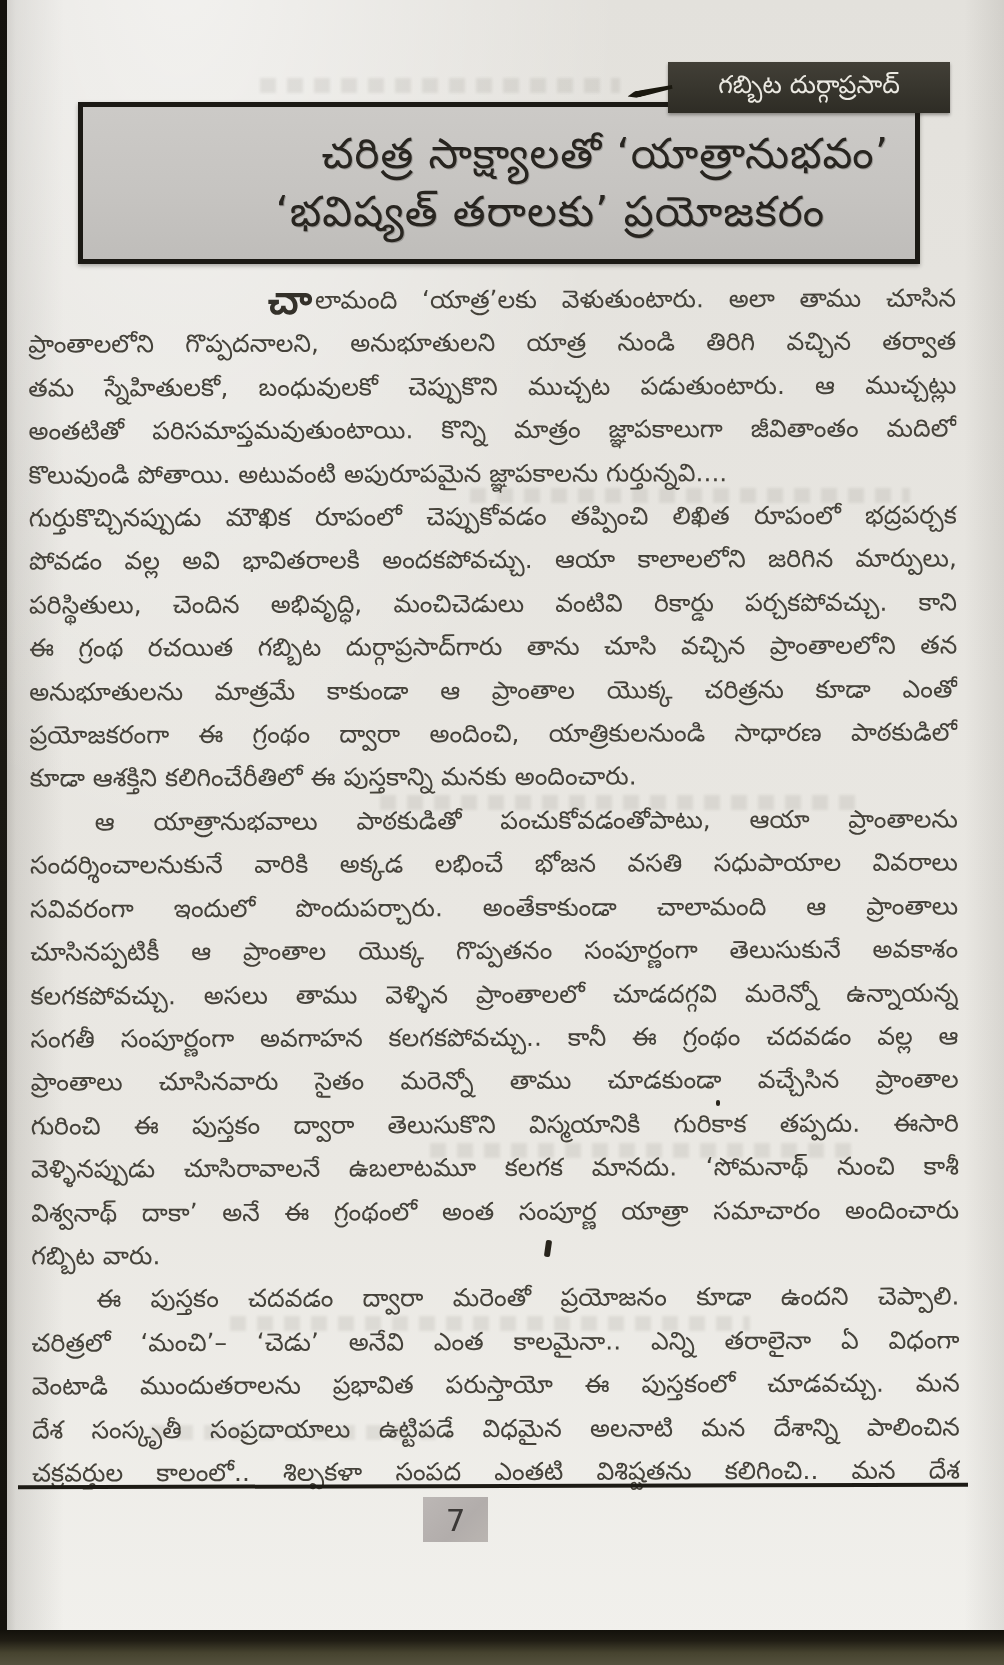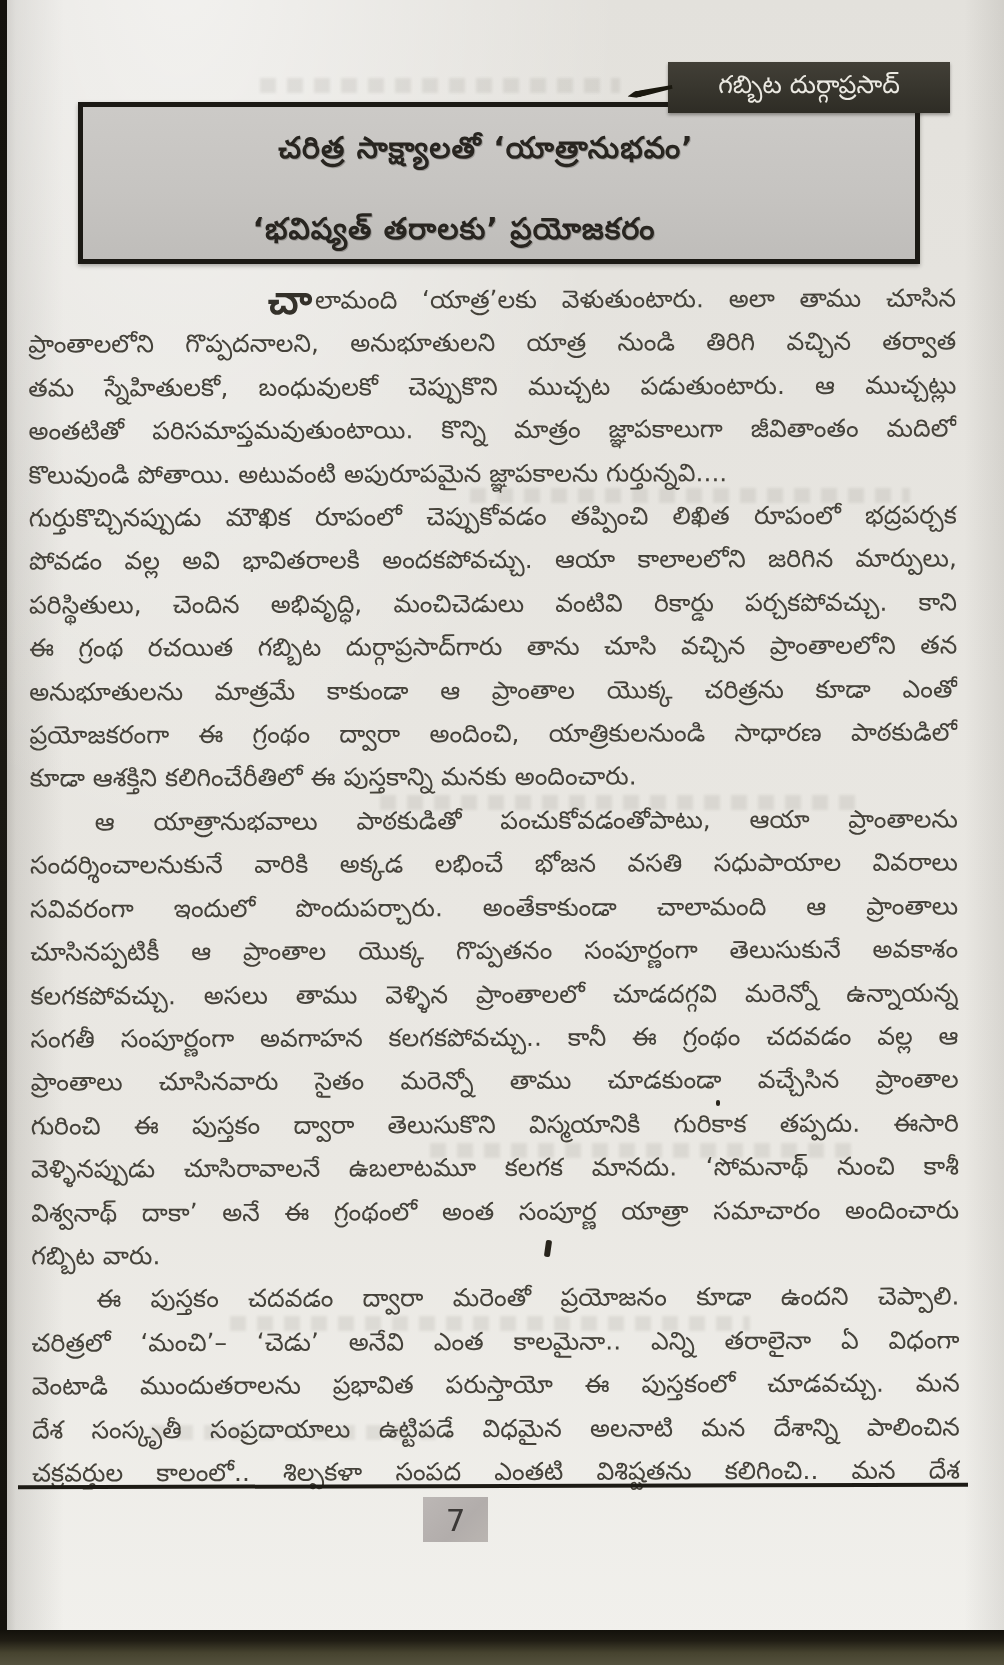--- a/index.html
+++ b/index.html
@@ -25,27 +25,27 @@
     background:linear-gradient(180deg,#13110b 0%,#201d14 30%,#46432f 65%,#55523e 100%);
   }
   .title-box{
     position:absolute;left:78px;top:102px;width:832px;height:152px;
     background:linear-gradient(180deg,#cccac7 0%,#c6c4c1 55%,#bfbdba 100%);
     border:5px solid #1b1914;
     box-shadow:0 2px 4px rgba(40,38,32,.35);
   }
   .title-line{
     position:absolute;left:0;width:100%;
-    text-align:center;font-weight:700;color:#282520;
-    font-size:30px;line-height:1;white-space:nowrap;
+    text-align:right;font-weight:400;color:#282520;
+    font-size:42px;line-height:1;white-space:nowrap;
     letter-spacing:1px;
     text-shadow:1px 1px 0 rgba(30,28,22,.25);
   }
   .title-line.l1{top:26px;padding-right:26px;box-sizing:border-box;}
-  .title-line.l2{top:107px;padding-right:90px;box-sizing:border-box;}
+  .title-line.l2{top:84px;padding-right:90px;box-sizing:border-box;}
   .badge{
     position:absolute;left:668px;top:62px;width:282px;height:51px;
     background:linear-gradient(180deg,#423f37 0%,#38362e 50%,#2e2c25 100%);
     color:#ebe9e2;display:flex;align-items:center;justify-content:center;
     font-size:25px;white-space:nowrap;
     box-shadow:0 2px 3px rgba(30,28,22,.4);
   }
   .pen-mark{
     position:absolute;left:627px;top:88px;width:46px;height:7px;
     background:#1a180f;transform:rotate(-12deg);

